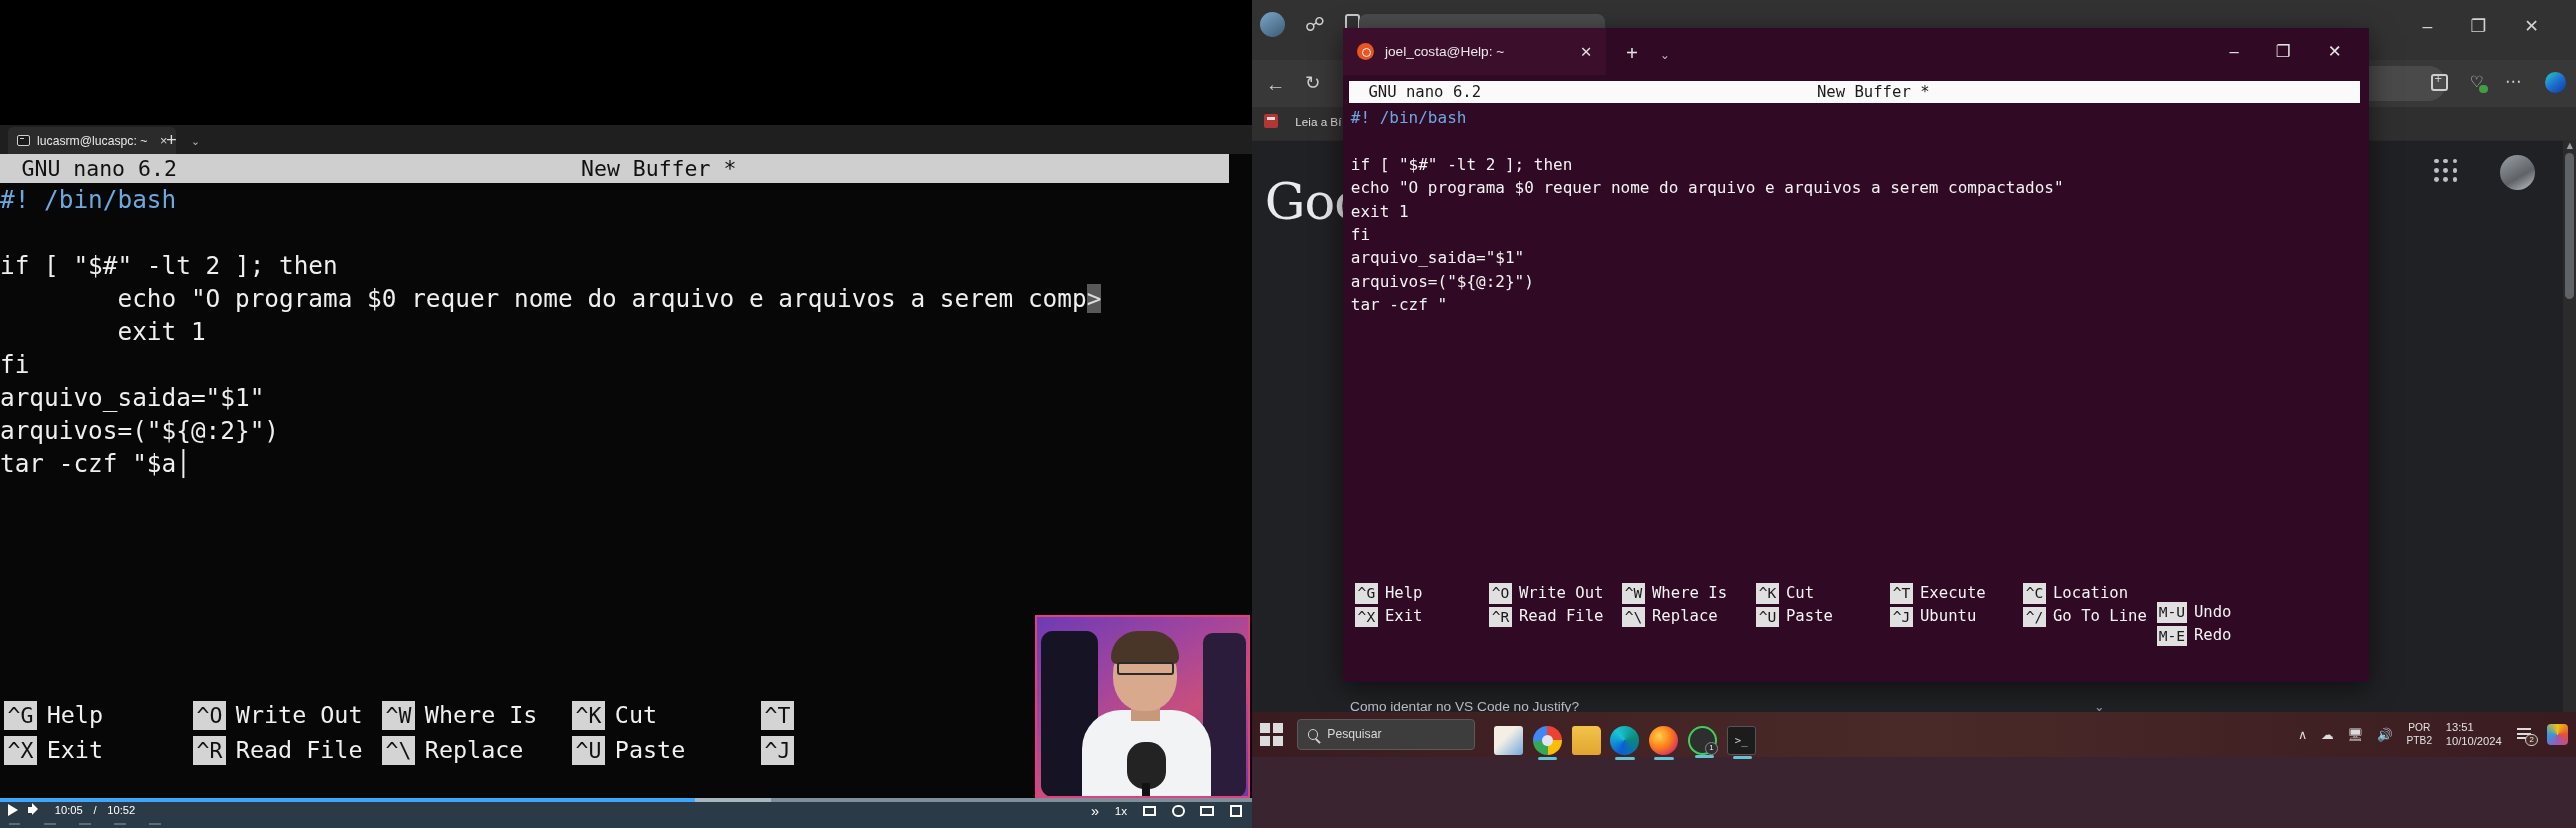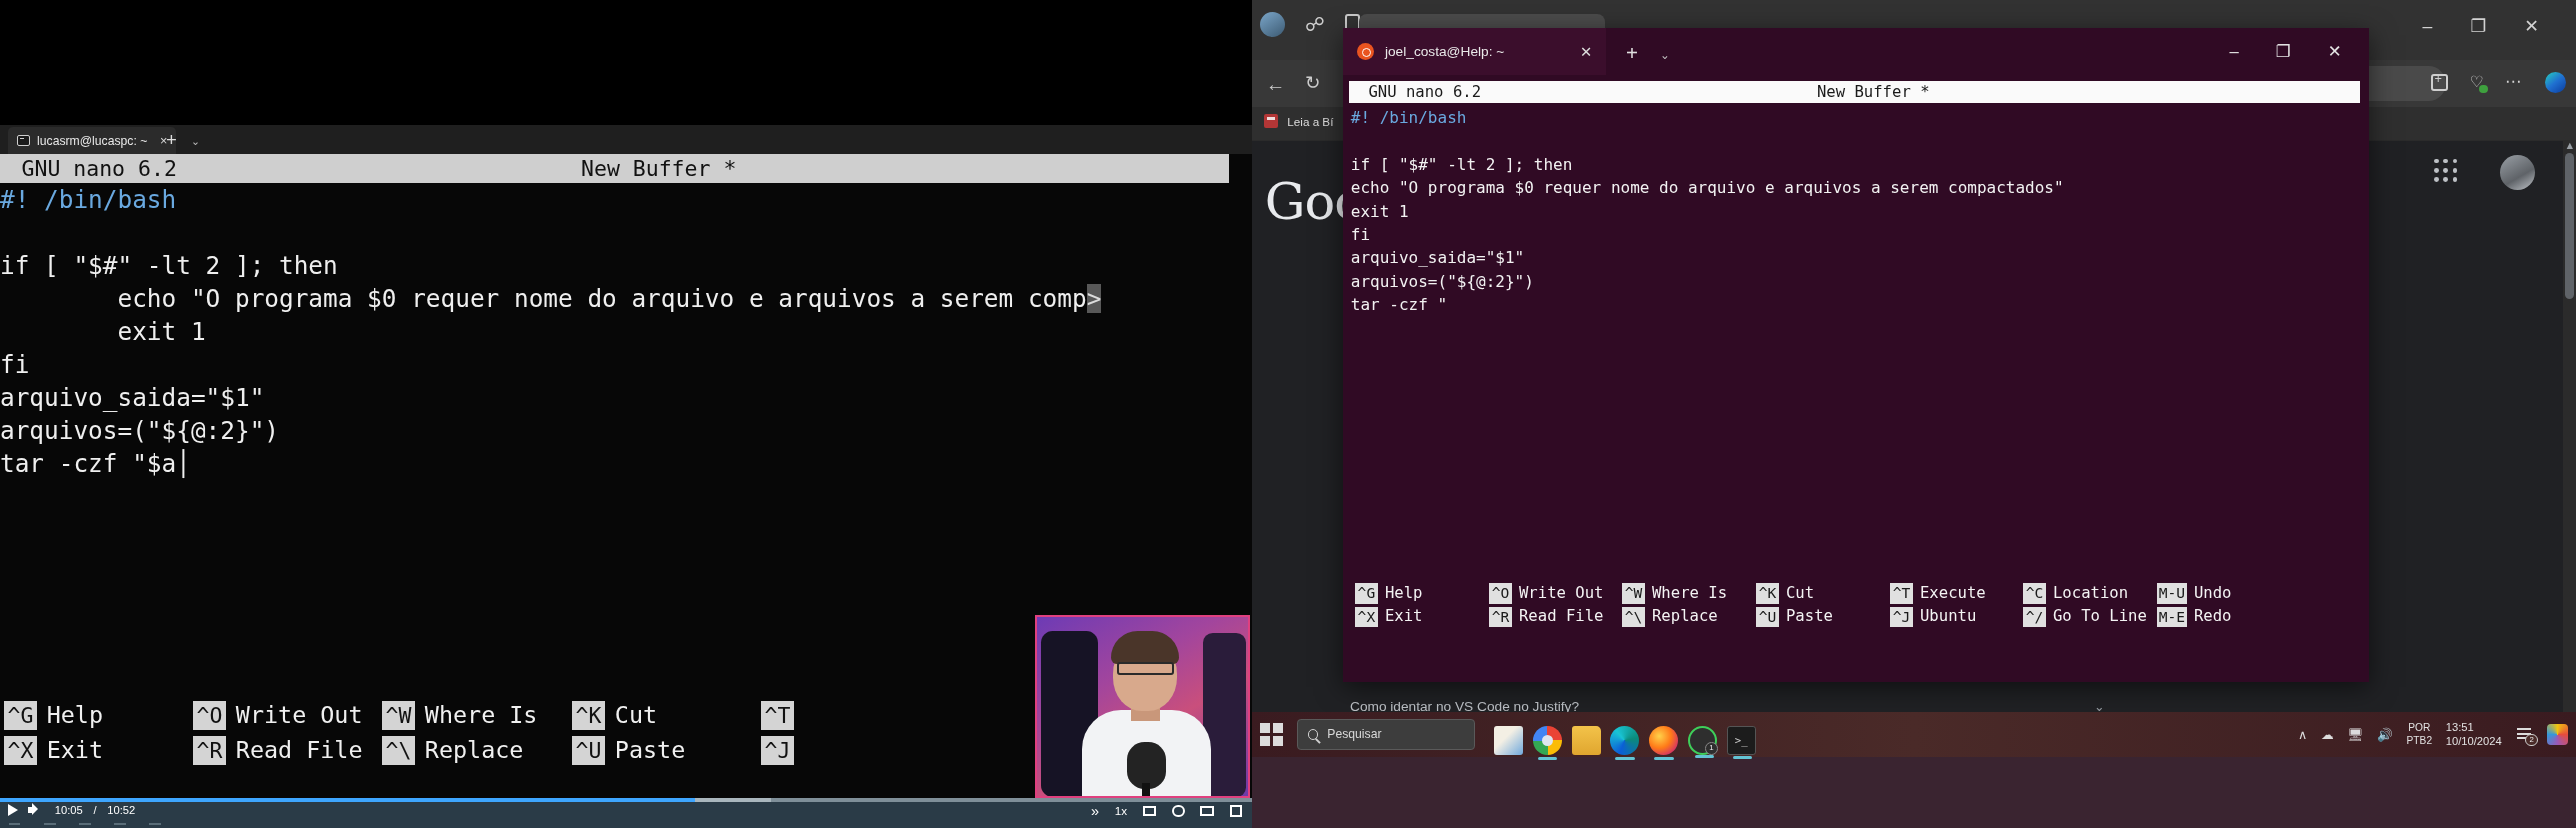--- a/index.html
+++ b/index.html
@@ -144,21 +144,21 @@
   .tb-right { position:absolute; right:9.8px; top:11.7px; display:flex; align-items:center; gap:21.5px; color:#d5d5d5; font-size:16.6px;}
   .tb-collections{ width:17.6px;height:17.6px;border:2px solid #cfcfcf;border-radius:2.9px; position:relative;}
   .tb-collections:after{content:"+";position:absolute;left:2px;top:-3.9px;font-size:12.7px;color:#cfcfcf;}
   .tb-heart { color:#cfcfcf; font-size:15.6px; position:relative;}
   .tb-heart .dot{position:absolute;right:-3.9px;bottom:-2px;width:8.8px;height:8.8px;border-radius:50%;background:#3ea03e;}
   .tb-dots { letter-spacing:1.5px; }
   .tb-copilot{ width:21.5px;height:21.5px;border-radius:50%;
      background:linear-gradient(140deg,#27d0c0,#1f6fd0,#0b3b9c);}
 
   .edge-bookmarks{ position:absolute; left:0; top:107px; width:1324px; height:33px; background:#2f2f2f; }
-  .bm-item{ position:absolute; left:11.7px; top:6.8px; display:flex; align-items:center; gap:9px; color:#dcdcdc; font-size:11.7px; white-space:nowrap;}
+  .bm-item{ position:absolute; left:11.7px; top:6.8px; display:flex; align-items:center; gap:17px; color:#dcdcdc; font-size:11.7px; white-space:nowrap;}
   .bm-item .bico{ width:14.6px;height:14.6px;background:#b33636;border-radius:2px; position:relative;}
   .bm-item .bico:after{content:"";position:absolute;left:2.9px;top:2.9px;width:8.8px;height:2.9px;background:#f0dede;}
 
   .edge-page { position:absolute; left:0; top:141px; width:1324px; height:572px; background:#202124; }
   .google-logo{
     position:absolute; left:12.7px; top:31px; font-family:"DejaVu Serif",serif;
     font-size:51px; color:#e8eaed; letter-spacing:-1px;
   }
   .apps-grid { position:absolute; right:117px; top:17.6px; width:25px; height:25px;
      display:grid; grid-template-columns:repeat(3,1fr); grid-template-rows:repeat(3,1fr); gap:2.9px;}
@@ -517,21 +517,21 @@
             <div class="kcol" style="left: 672px;">
               <div class="krow">
                 <span class="kk">^C</span>
                 <span>Location</span>
               </div>
               <div class="krow">
                 <span class="kk">^/</span>
                 <span>Go To Line</span>
               </div>
             </div>
-            <div class="kcol" style="left: 806px;">
+            <div class="kcol" style="left: 806px; margin-top: 19px;">
               <div class="krow">
                 <span class="kk">M-U</span>
                 <span>Undo</span>
               </div>
               <div class="krow">
                 <span class="kk">M-E</span>
                 <span>Redo</span>
               </div>
             </div>
           </div>

